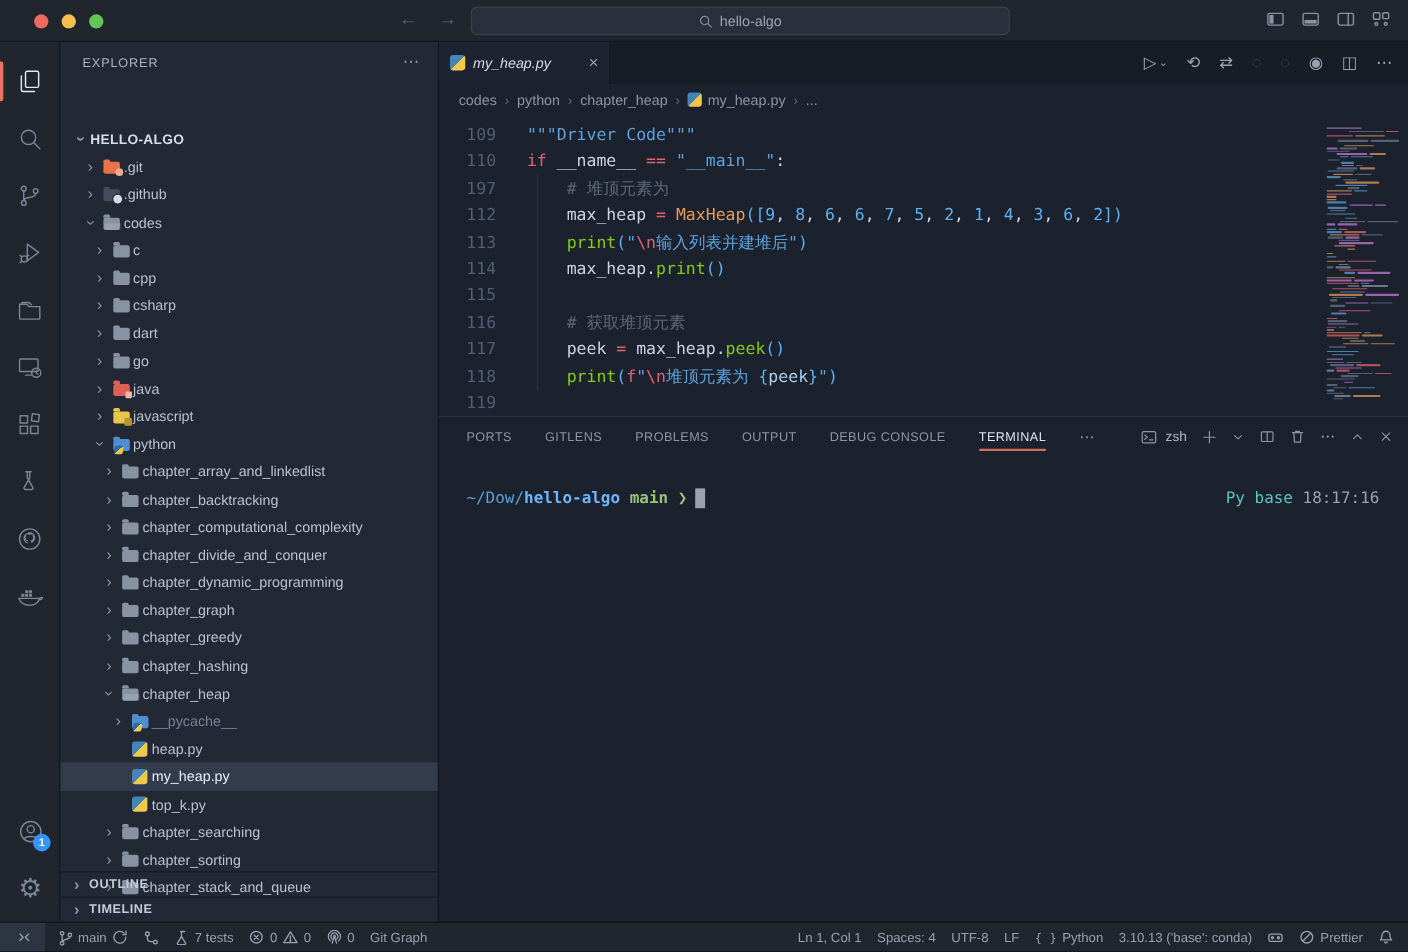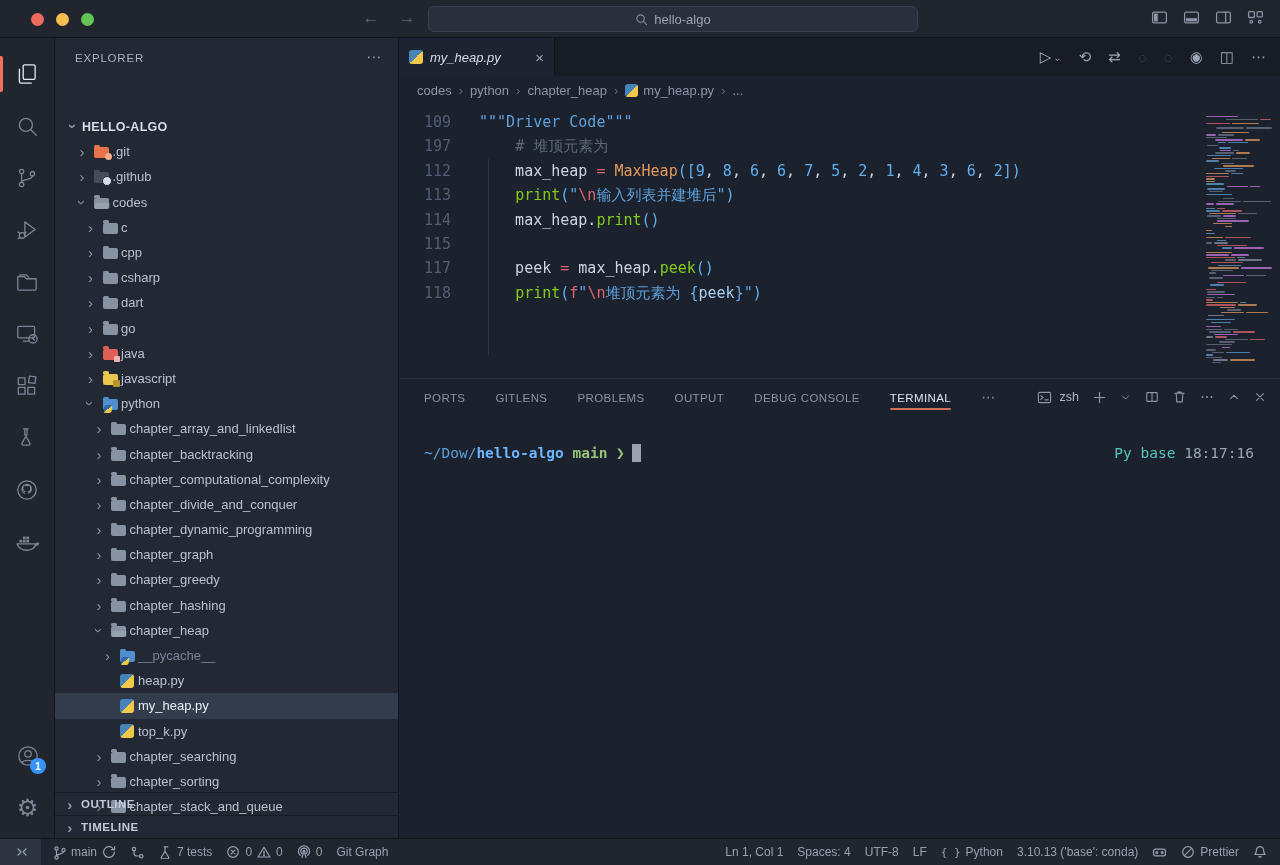--- a/index.html
+++ b/index.html
@@ -501,27 +501,30 @@
           </span>
           <span class="crumb-sep">›</span>
           <span class="crumb">
             <span>...</span>
           </span>
         </div>
       <div class="code-wrap">
         <div class="indent-guide"></div>
         <div class="code" id="code">
             <div class="code-line"><span class="gutter">109</span><span class="ctext"><span class="t-s">"""Driver Code"""</span></span></div>
+            <div class="code-line"><span class="gutter">110</span><span class="ctext"><span class="t-k">if</span><span class="t-p"> __name__ </span><span class="t-o">==</span><span class="t-p"> </span><span class="t-s">"__main__"</span><span class="t-p">:</span></span></div>
             <div class="code-line"><span class="gutter">197</span><span class="ctext"><span class="t-p">    </span><span class="t-m"># 堆顶元素为</span></span></div>
             <div class="code-line"><span class="gutter">112</span><span class="ctext"><span class="t-p">    max_heap </span><span class="t-o">=</span><span class="t-p"> </span><span class="t-c">MaxHeap</span><span class="t-b">([</span><span class="t-n">9</span><span class="t-p">, </span><span class="t-n">8</span><span class="t-p">, </span><span class="t-n">6</span><span class="t-p">, </span><span class="t-n">6</span><span class="t-p">, </span><span class="t-n">7</span><span class="t-p">, </span><span class="t-n">5</span><span class="t-p">, </span><span class="t-n">2</span><span class="t-p">, </span><span class="t-n">1</span><span class="t-p">, </span><span class="t-n">4</span><span class="t-p">, </span><span class="t-n">3</span><span class="t-p">, </span><span class="t-n">6</span><span class="t-p">, </span><span class="t-n">2</span><span class="t-b">])</span></span></div>
             <div class="code-line"><span class="gutter">113</span><span class="ctext"><span class="t-p">    </span><span class="t-f">print</span><span class="t-b">(</span><span class="t-s">"</span><span class="t-e">\n</span><span class="t-s">输入列表并建堆后"</span><span class="t-b">)</span></span></div>
             <div class="code-line"><span class="gutter">114</span><span class="ctext"><span class="t-p">    max_heap.</span><span class="t-f">print</span><span class="t-b">()</span></span></div>
             <div class="code-line"><span class="gutter">115</span><span class="ctext"></span></div>
+            <div class="code-line"><span class="gutter">116</span><span class="ctext"><span class="t-p">    </span><span class="t-m"># 获取堆顶元素</span></span></div>
             <div class="code-line"><span class="gutter">117</span><span class="ctext"><span class="t-p">    peek </span><span class="t-o">=</span><span class="t-p"> max_heap.</span><span class="t-f">peek</span><span class="t-b">()</span></span></div>
             <div class="code-line"><span class="gutter">118</span><span class="ctext"><span class="t-p">    </span><span class="t-f">print</span><span class="t-b">(</span><span class="t-k">f</span><span class="t-s">"</span><span class="t-e">\n</span><span class="t-s">堆顶元素为 </span><span class="t-b">{</span><span class="t-v">peek</span><span class="t-b">}</span><span class="t-s">"</span><span class="t-b">)</span></span></div>
+            <div class="code-line"><span class="gutter">119</span><span class="ctext"></span></div>
           </div>
         <div class="minimap" id="minimap">
             <div class="mm-line" style="padding-left: 2px;">
               <div class="mm-seg" style="width: 31.6644px; background: rgb(198, 120, 221); opacity: 0.75;"></div>
             </div>
             <div class="mm-line" style="padding-left: 22px;">
               <div class="mm-seg" style="width: 31.9317px; background: rgb(107, 118, 136); opacity: 0.75;"></div>
               <div class="mm-seg" style="width: 11.0272px; background: rgb(224, 100, 111); opacity: 0.75;"></div>
             </div>
             <div class="mm-line" style="margin-top: 3px; padding-left: 2px;">

